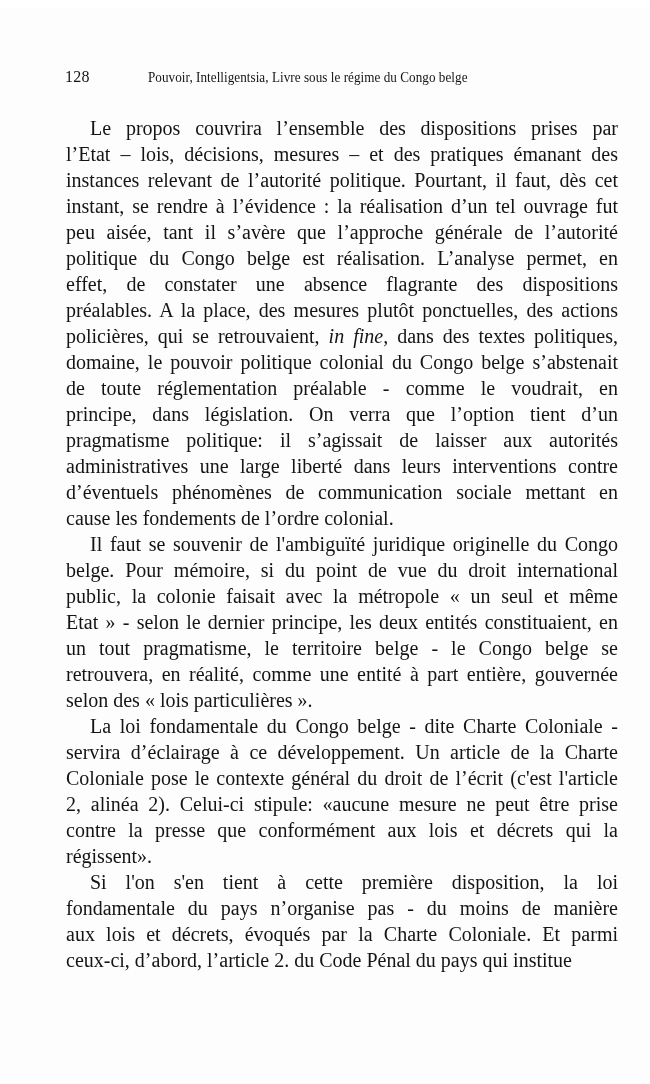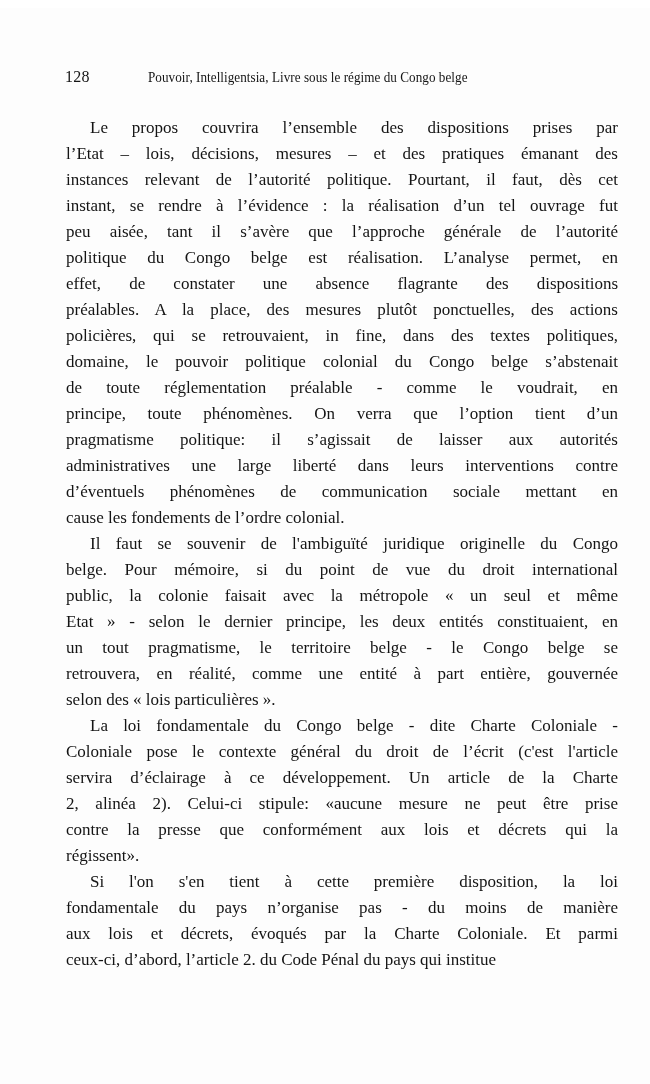--- a/index.html
+++ b/index.html
@@ -51,29 +51,29 @@
     .body-text {
       position: absolute;
       left: 66px;
       top: 107px;
       width: 552px;
     }
     .line {
       display: block;
       height: 26px;
       line-height: 26px;
-      font-size: 17px;
+      font-size: 20px;
       white-space: nowrap;
       text-align: justify;
       text-align-last: justify;
       overflow: visible;
     }
     .line.indent { padding-left: 24px; }
     .line.last { text-align-last: left; }
-    .line .it { }
+    .line .it { font-style: italic; }
   </style>
 </head>
 <body>
 
 <div class="page">
   <div class="running-head">
     <span class="page-number">128</span>
     <span class="head-title">Pouvoir, Intelligentsia, Livre sous le régime du Congo belge</span>
   </div>
 
@@ -85,39 +85,39 @@
         <span class="line">instant, se rendre à l’évidence : la réalisation d’un tel ouvrage fut</span>
         <span class="line">peu aisée, tant il s’avère que l’approche générale de l’autorité</span>
         <span class="line">politique du Congo belge est réalisation. L’analyse  permet, en</span>
         <span class="line">effet, de constater une absence flagrante des dispositions</span>
         <span class="line">préalables. A la place, des mesures plutôt ponctuelles, des actions</span>
         <span class="line"><span>policières, qui se retrouvaient, </span><span class="it">in fine,</span><span> dans des textes politiques,</span></span>
       </div>
       <div>
         <span class="line">domaine, le pouvoir politique colonial du Congo belge s’abstenait</span>
         <span class="line">de toute réglementation préalable - comme le voudrait, en</span>
-        <span class="line">principe, toute phénomènes. On verra que l’option tient d’un</span>
+        <span class="line">principe, dans législation. On verra que l’option tient d’un</span>
         <span class="line">pragmatisme politique: il s’agissait de laisser aux autorités</span>
         <span class="line">administratives une large liberté dans leurs interventions contre</span>
         <span class="line">d’éventuels phénomènes de communication sociale mettant en</span>
         <span class="line last">cause les fondements de l’ordre colonial.</span>
       </div>
       <div>
         <span class="line indent">Il faut se souvenir de l'ambiguïté juridique originelle du Congo</span>
         <span class="line">belge. Pour mémoire, si du point de vue du droit international</span>
         <span class="line">public, la colonie faisait avec la métropole « un seul et même</span>
         <span class="line">Etat » - selon  le dernier principe, les deux entités constituaient, en</span>
         <span class="line">un tout pragmatisme, le territoire belge - le Congo belge se</span>
         <span class="line">retrouvera, en réalité, comme  une entité à part entière, gouvernée</span>
         <span class="line last">selon  des « lois particulières ».</span>
       </div>
       <div>
         <span class="line indent">La loi fondamentale du Congo belge - dite Charte Coloniale -</span>
+        <span class="line">servira d’éclairage à ce développement. Un article de la Charte</span>
         <span class="line">Coloniale pose le contexte général du droit de l’écrit (c'est l'article</span>
-        <span class="line">servira d’éclairage à ce développement. Un article de la Charte</span>
         <span class="line">2, alinéa 2). Celui-ci stipule: «aucune mesure ne peut être prise</span>
         <span class="line">contre  la presse  que  conformément  aux  lois et décrets qui la</span>
         <span class="line last">régissent».</span>
       </div>
       <div>
         <span class="line indent">Si l'on s'en tient à cette première disposition, la loi</span>
         <span class="line">fondamentale du pays n’organise pas - du moins de manière</span>
         <span class="line">aux lois et décrets, évoqués par la Charte Coloniale. Et parmi</span>
         <span class="line last">ceux-ci, d’abord, l’article 2. du Code Pénal du pays qui institue</span>
       </div>

